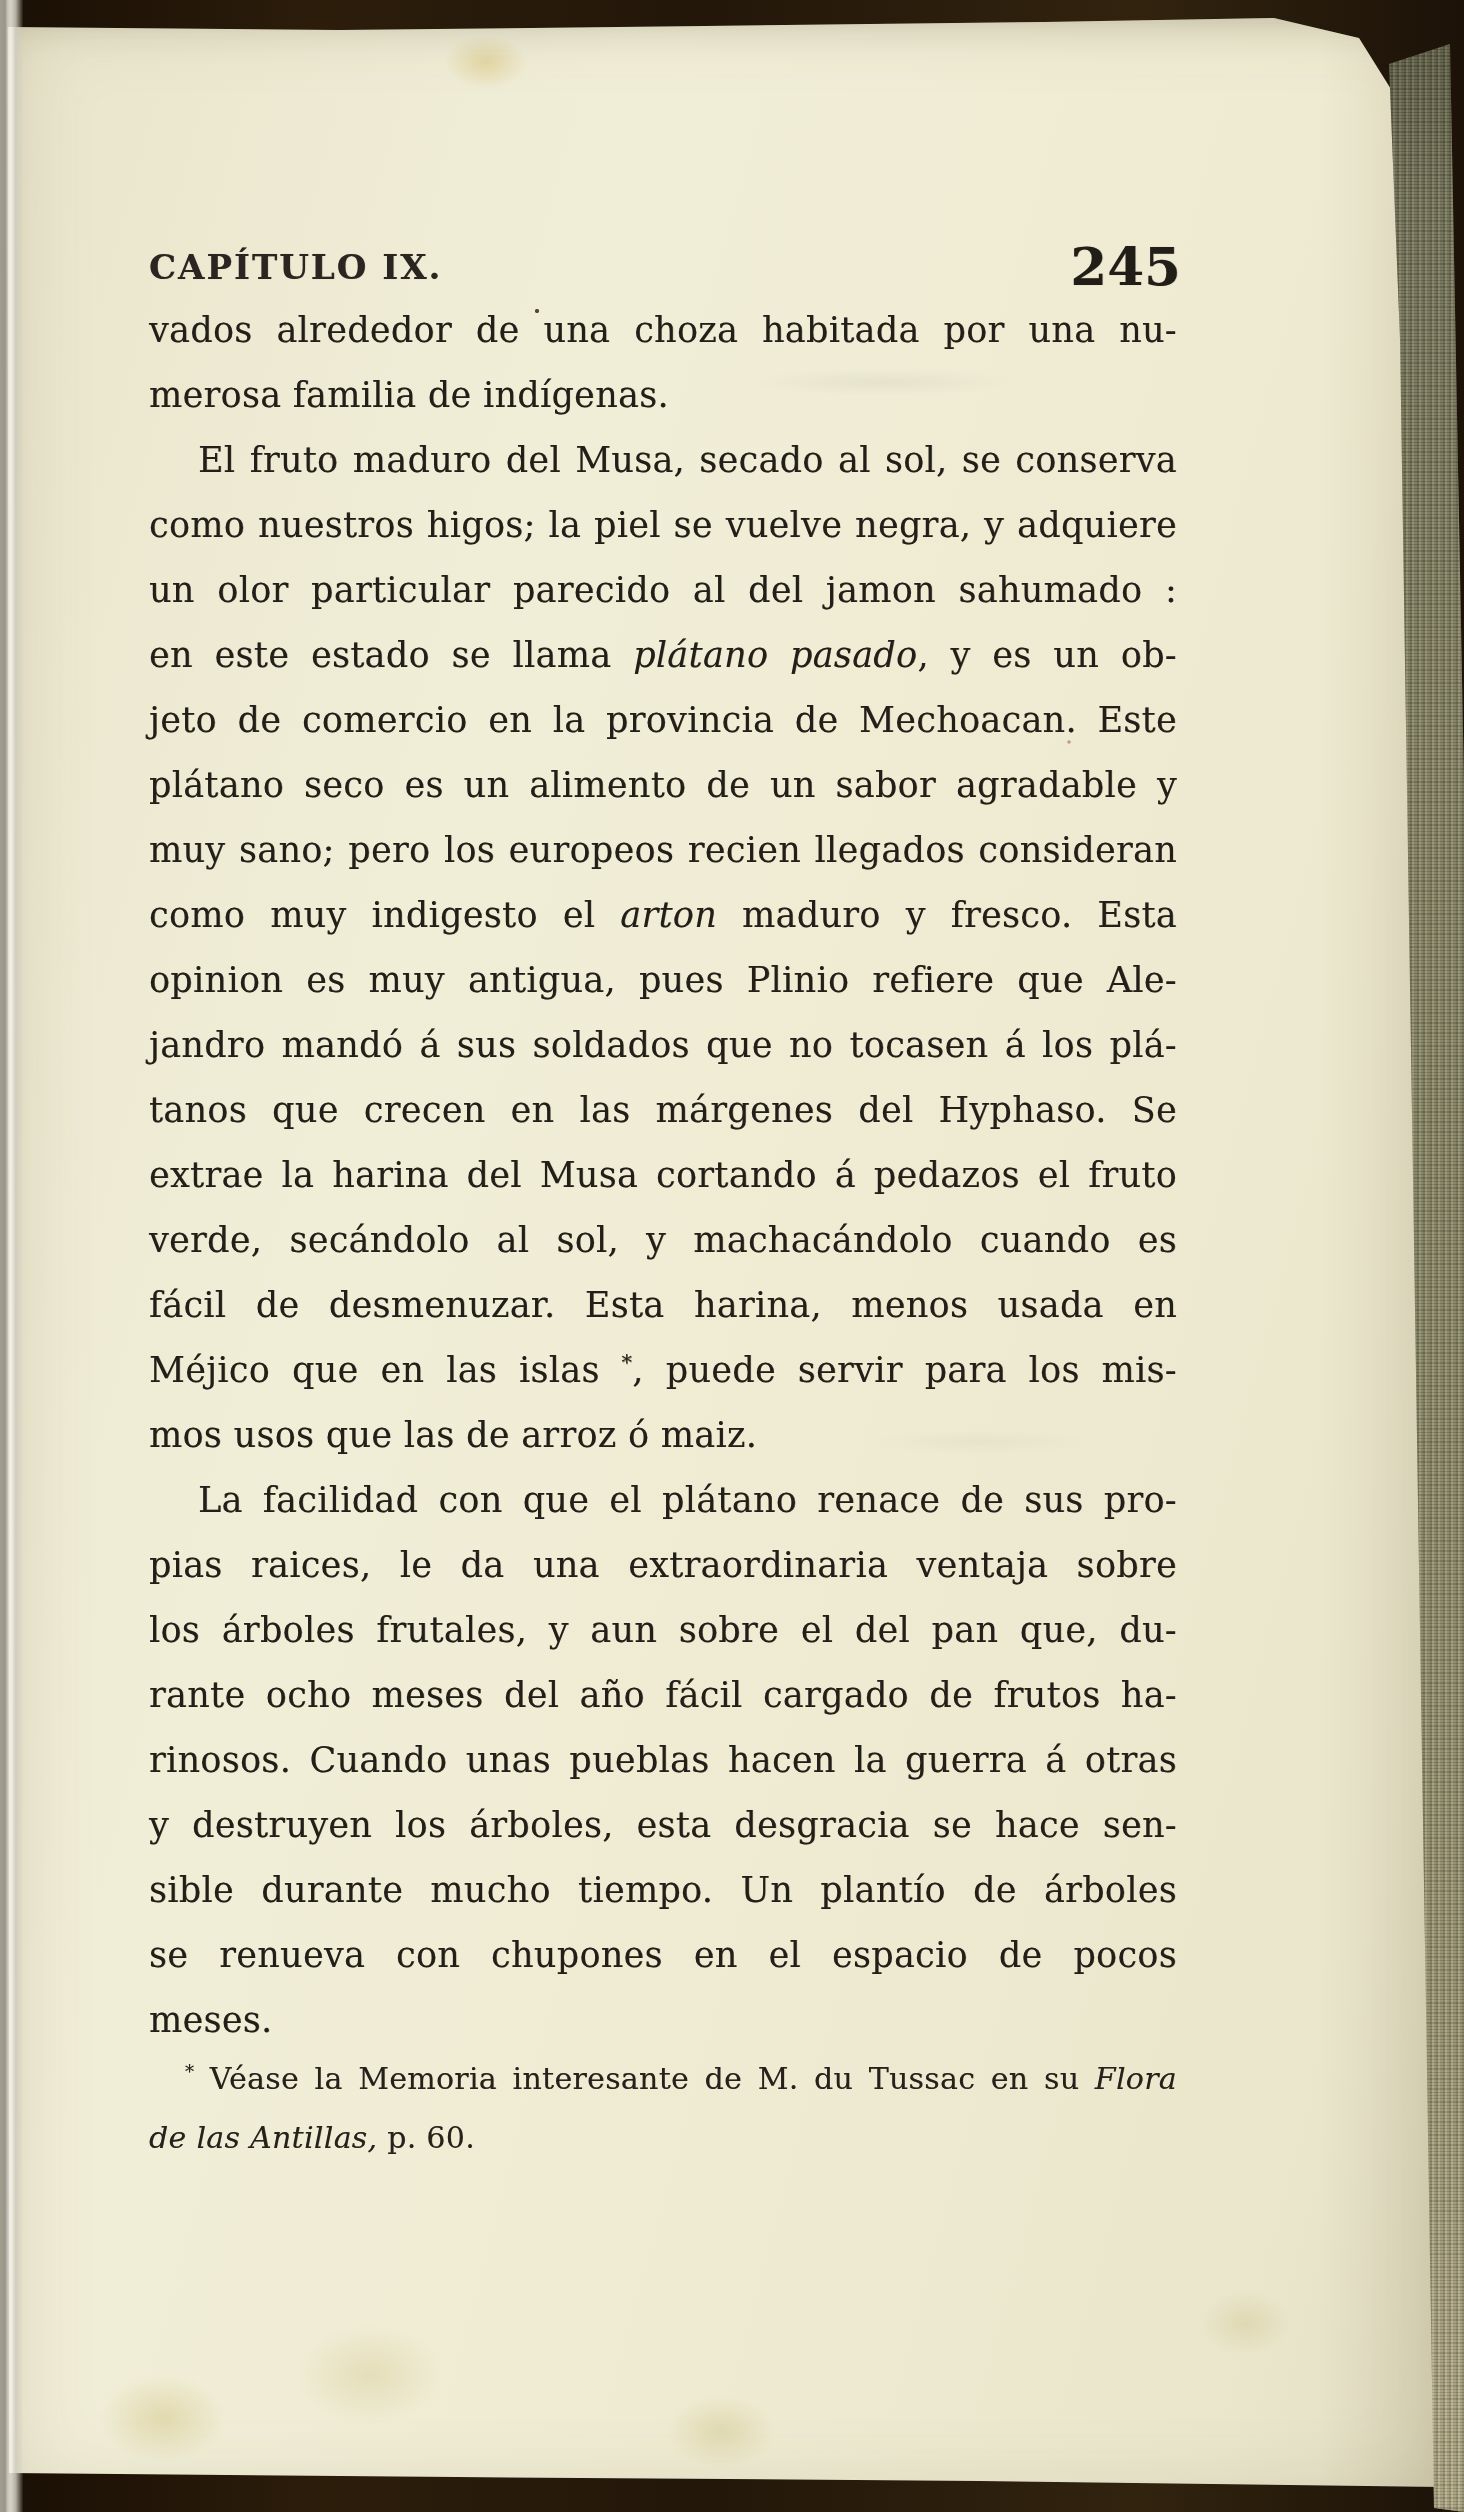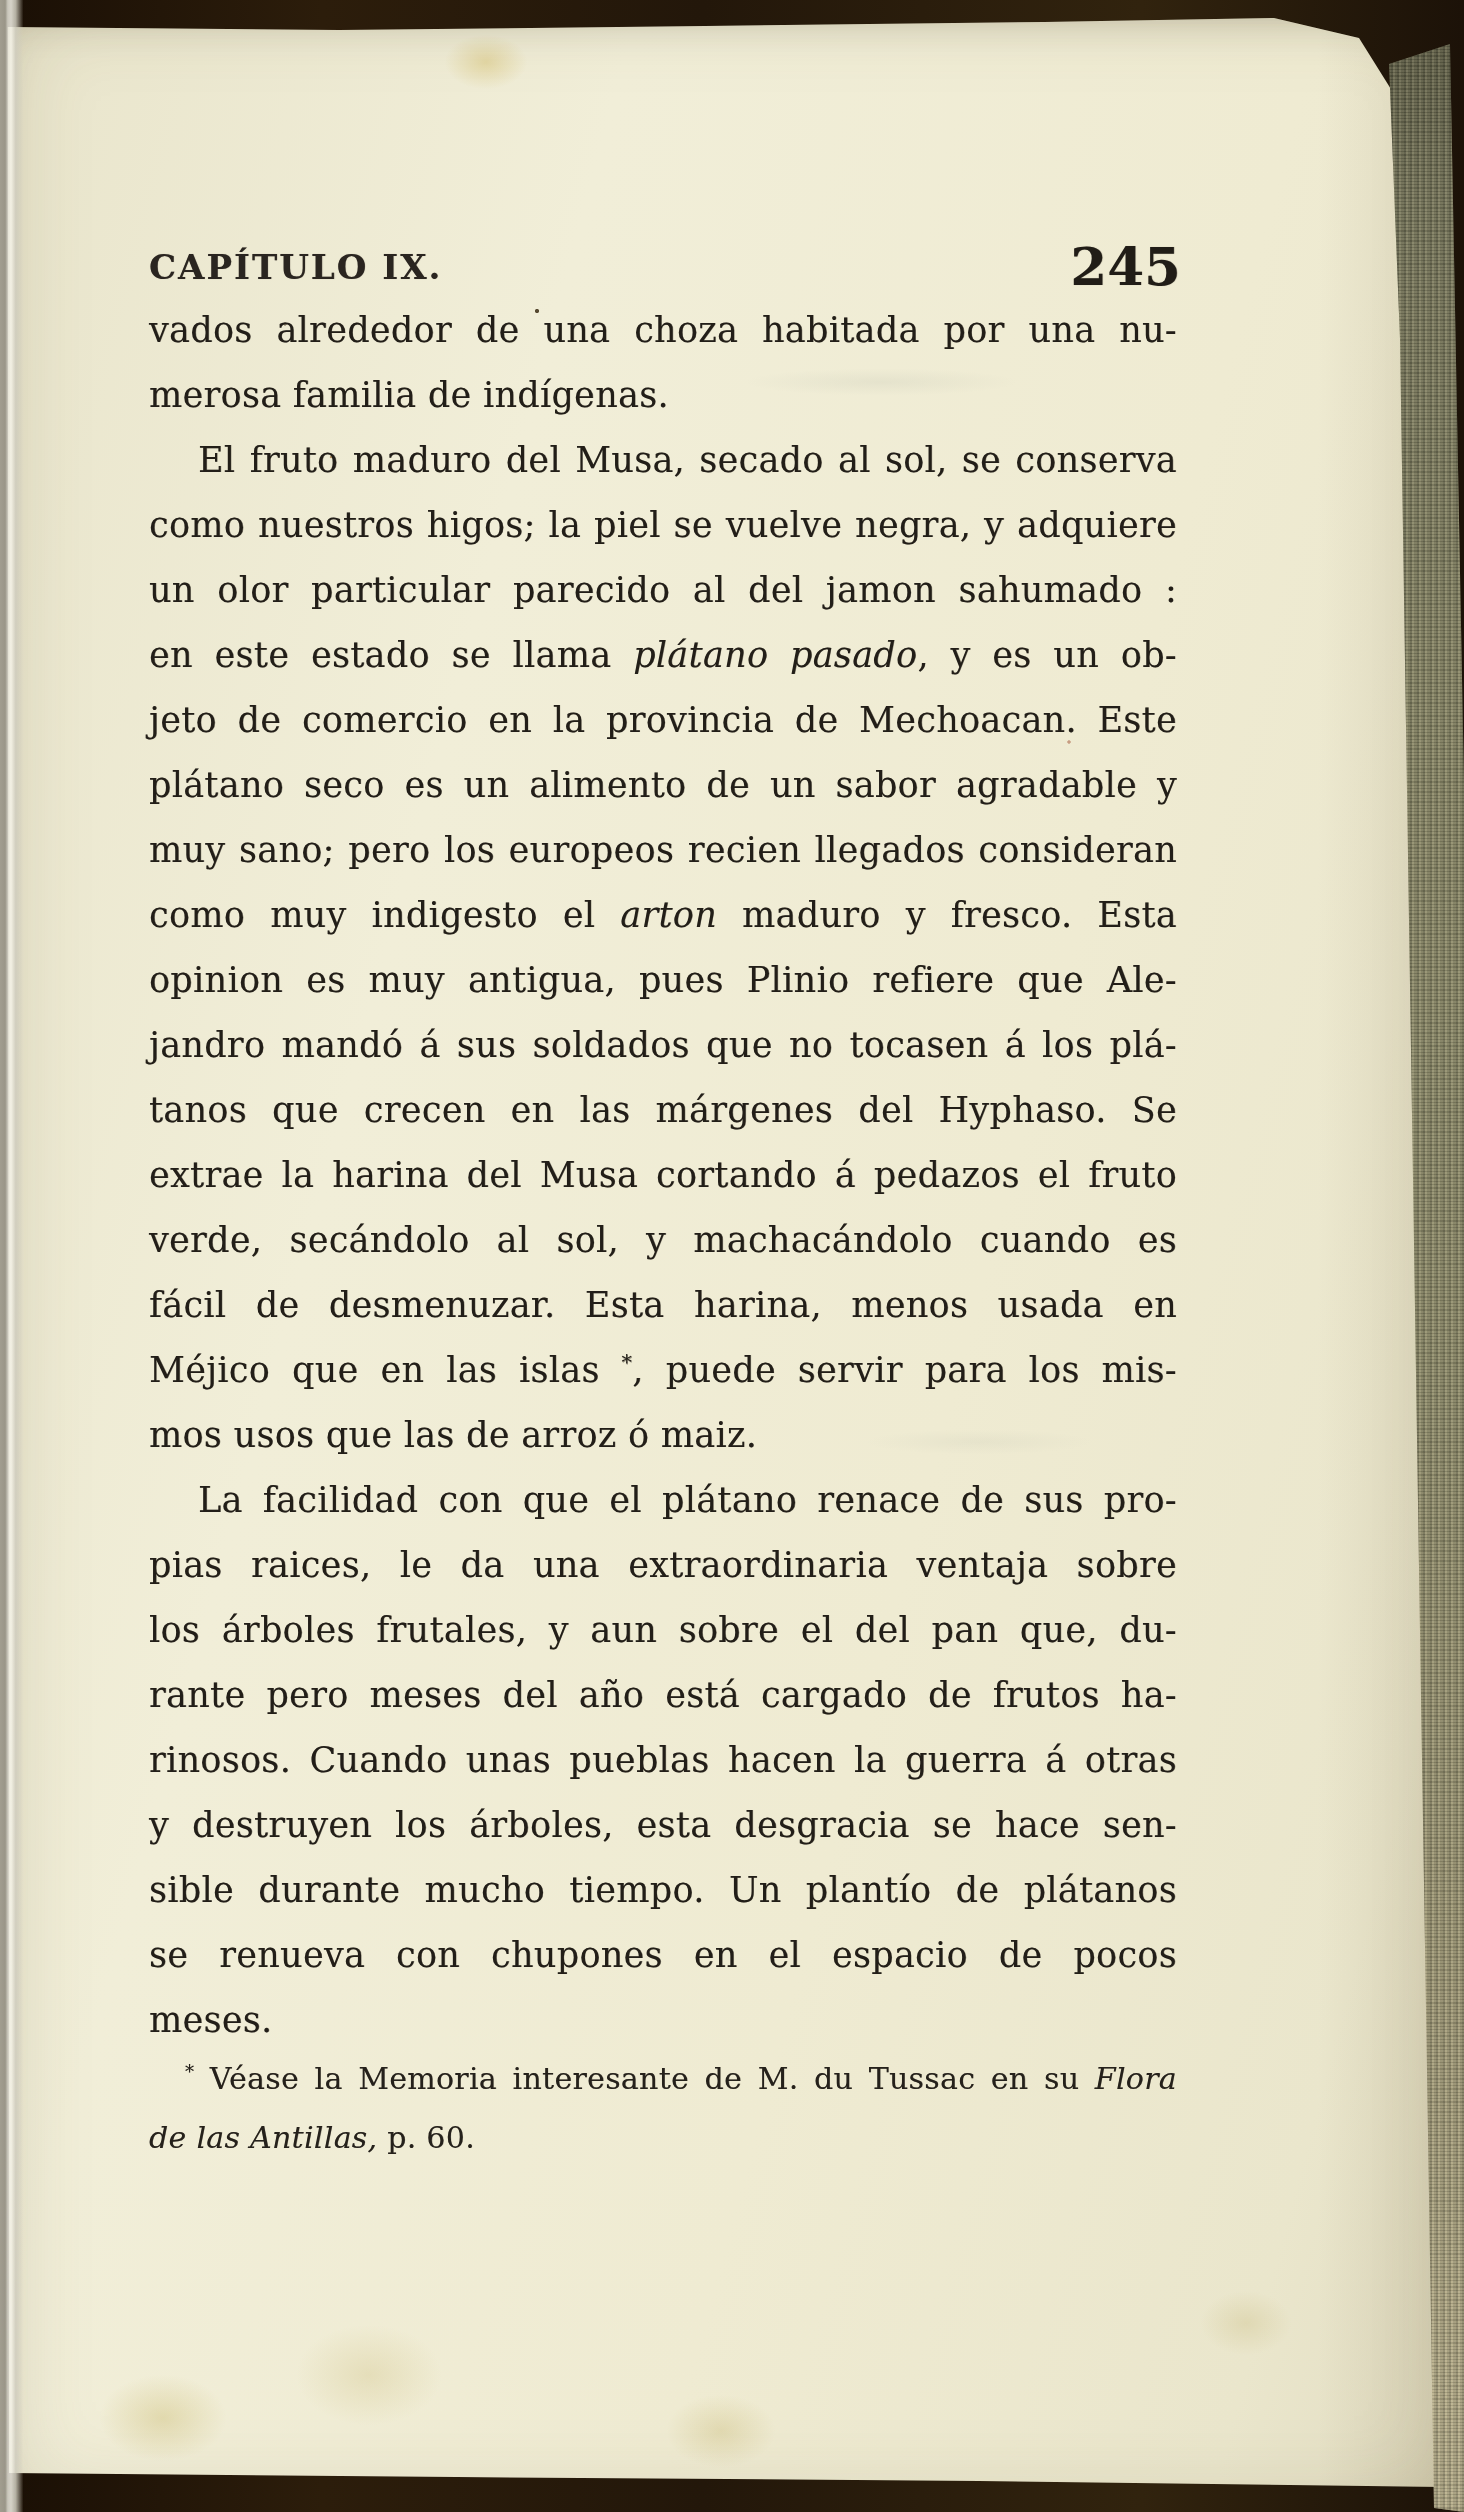--- a/index.html
+++ b/index.html
@@ -97,24 +97,24 @@
         <div class="line"><span>jandro mandó á sus soldados que no tocasen á los plá-</span></div>
         <div class="line"><span>tanos que crecen en las márgenes del Hyphaso. Se</span></div>
         <div class="line"><span>extrae la harina del Musa cortando á pedazos el fruto</span></div>
         <div class="line"><span>verde, secándolo al sol, y machacándolo cuando es</span></div>
         <div class="line"><span>fácil de desmenuzar. Esta harina, menos usada en</span></div>
         <div class="line"><span>Méjico que en las islas </span><span class="star">*</span><span>, puede servir para los mis-</span></div>
         <div class="line endp"><span>mos usos que las de arroz ó maiz.</span></div>
         <div class="line first"><span>La facilidad con que el plátano renace de sus pro-</span></div>
         <div class="line"><span>pias raices, le da una extraordinaria ventaja sobre</span></div>
         <div class="line"><span>los árboles frutales, y aun sobre el del pan que, du-</span></div>
-        <div class="line"><span>rante pero meses del año está cargado de frutos ha-</span></div>
+        <div class="line"><span>rante ocho meses del año fácil cargado de frutos ha-</span></div>
         <div class="line"><span>rinosos. Cuando unas pueblas hacen la guerra á otras</span></div>
         <div class="line"><span>y destruyen los árboles, esta desgracia se hace sen-</span></div>
-        <div class="line"><span>sible durante mucho tiempo. Un plantío de plátanos</span></div>
+        <div class="line"><span>sible durante mucho tiempo. Un plantío de árboles</span></div>
         <div class="line"><span>se renueva con chupones en el espacio de pocos</span></div>
         <div class="line endp"><span>meses.</span></div>
       </div>
     <div class="footnote">
         <div class="line first"><span class="star">*</span><span> Véase la Memoria interesante de M. du Tussac en su </span><em>Flora</em></div>
         <div class="line endp"><em>de las Antillas,</em><span> p. 60.</span></div>
       </div>
   </div>
   <div class="fore-edge"></div>
   <div class="gutter"></div>

